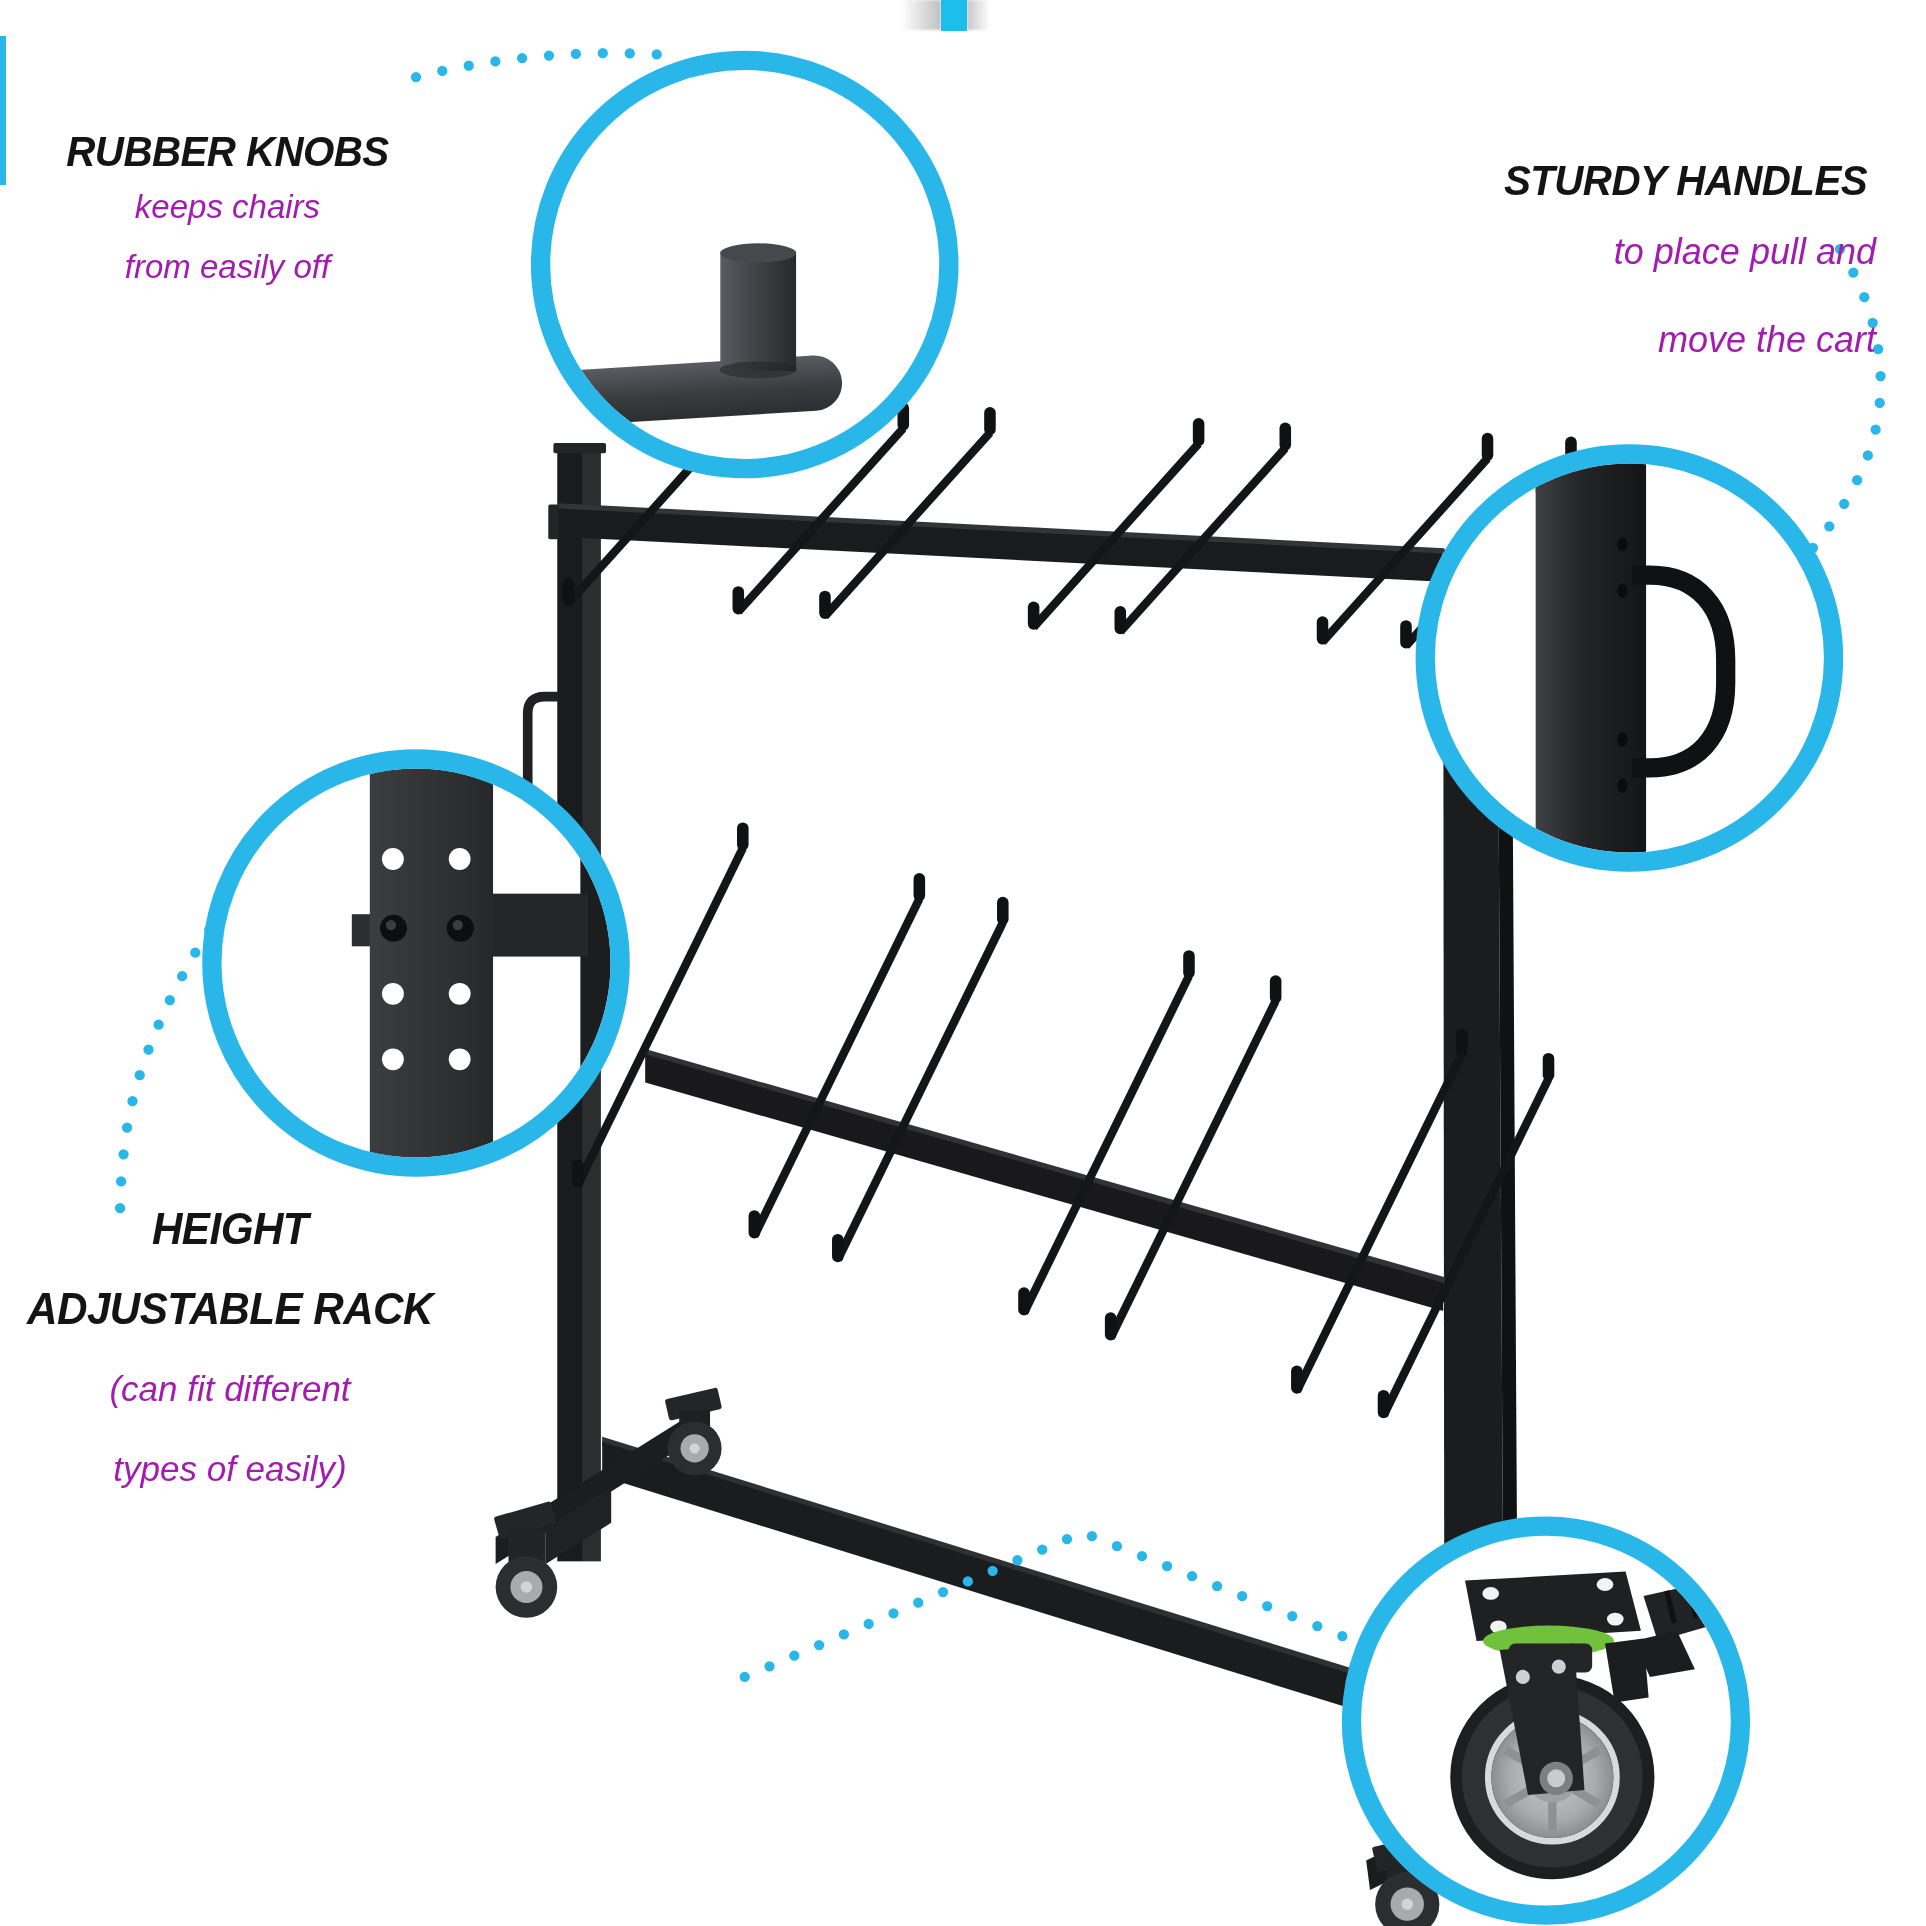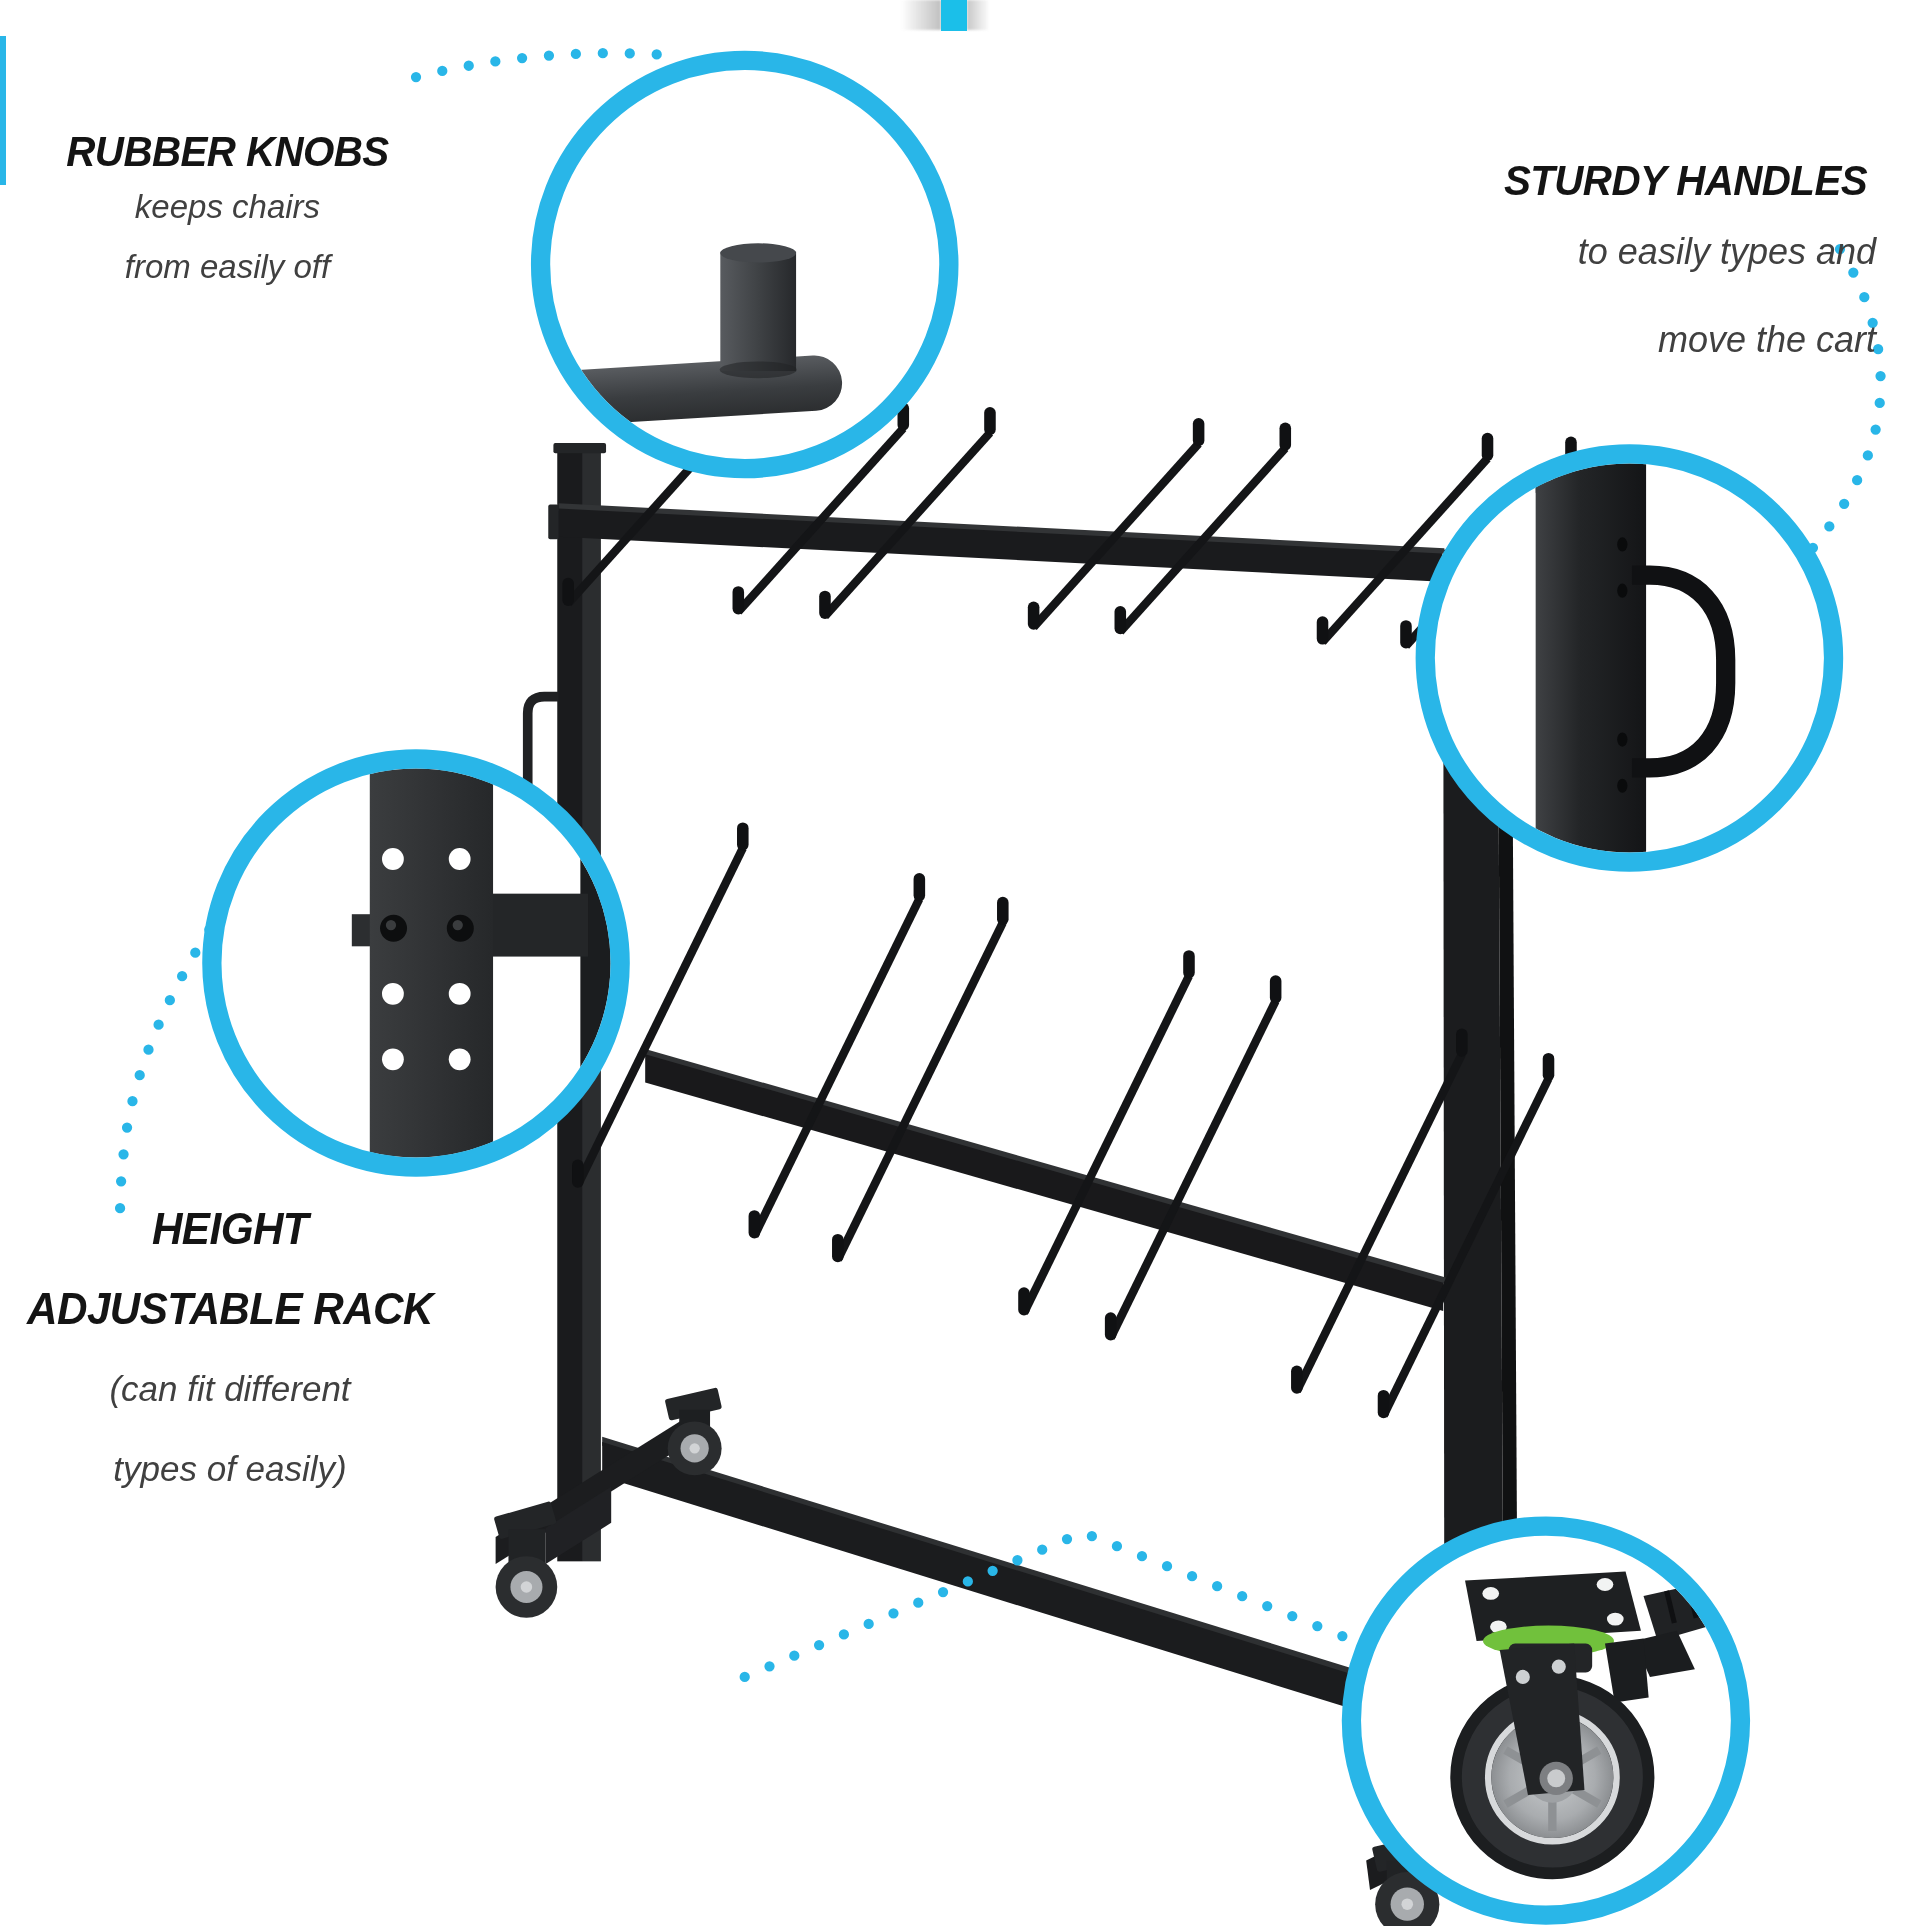--- a/index.html
+++ b/index.html
@@ -4,21 +4,21 @@
 <style>
   html,body{margin:0;padding:0;}
   body{width:1926px;height:1926px;background:#ffffff;overflow:hidden;
        font-family:"Liberation Sans",sans-serif;}
   #canvas{position:absolute;left:0;top:0;width:1926px;height:1926px;background:#ffffff;}
   #art{position:absolute;left:0;top:0;}
 
   .callout{position:absolute;text-align:center;}
   .co-title{font-weight:bold;font-style:italic;color:#141414;letter-spacing:-0.6px;
             transform:scaleX(.96);transform-origin:50% 0;white-space:nowrap;}
-  .co-desc{font-style:italic;color:#404040;white-space:nowrap;}
+  .co-desc{font-style:italic;color:#a21caf;white-space:nowrap;}
 
   .co-rubber{left:35px;top:126px;width:385px;}
   .co-rubber .co-title{font-size:42px;line-height:51px;}
   .co-rubber .co-desc{font-size:33px;line-height:60px;}
   .co-rubber .co-desc:first-of-type{margin-top:11.6px;}
 
   .co-sturdy{left:1427px;top:154px;width:449px;text-align:right;}
   .co-sturdy .co-title{font-size:42px;line-height:54px;}
   .co-sturdy .co-desc{font-size:36px;line-height:88px;}
   .co-sturdy .co-desc:first-of-type{margin-top:16.7px;}
@@ -305,21 +305,21 @@
   <div class="edge-stripe"></div>
 
   <div class="callout co-rubber">
     <div class="co-title">RUBBER KNOBS</div>
     <div class="co-desc">keeps chairs</div>
     <div class="co-desc">from easily off</div>
   </div>
 
   <div class="callout co-sturdy">
     <div class="co-title">STURDY HANDLES</div>
-    <div class="co-desc">to easily types and</div>
+    <div class="co-desc">to place pull and</div>
     <div class="co-desc">move the cart</div>
   </div>
 
   <div class="callout co-height">
     <div class="co-title">HEIGHT</div>
     <div class="co-title">ADJUSTABLE RACK</div>
     <div class="co-desc">(can fit different</div>
     <div class="co-desc">types of easily)</div>
   </div>
 

